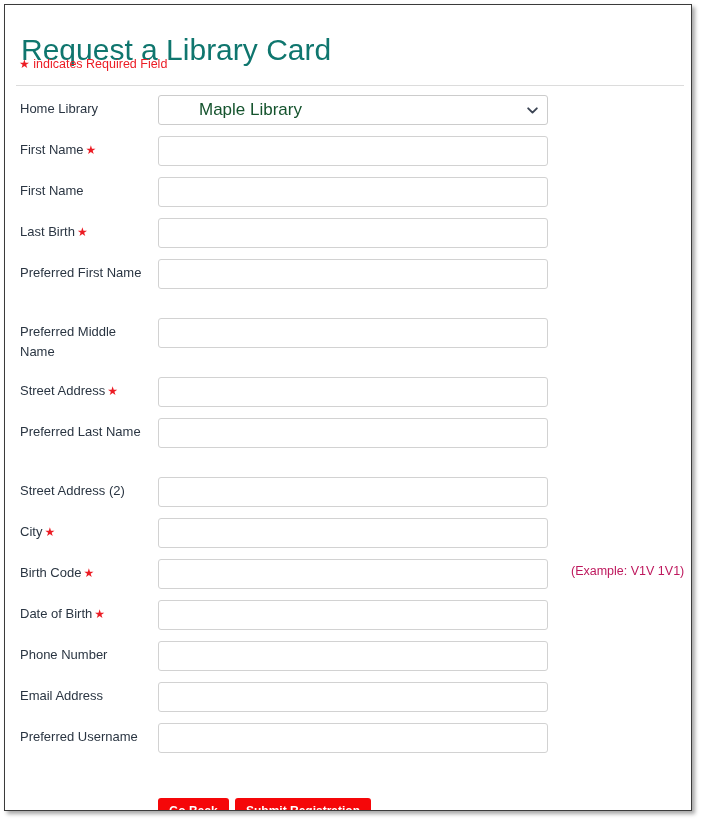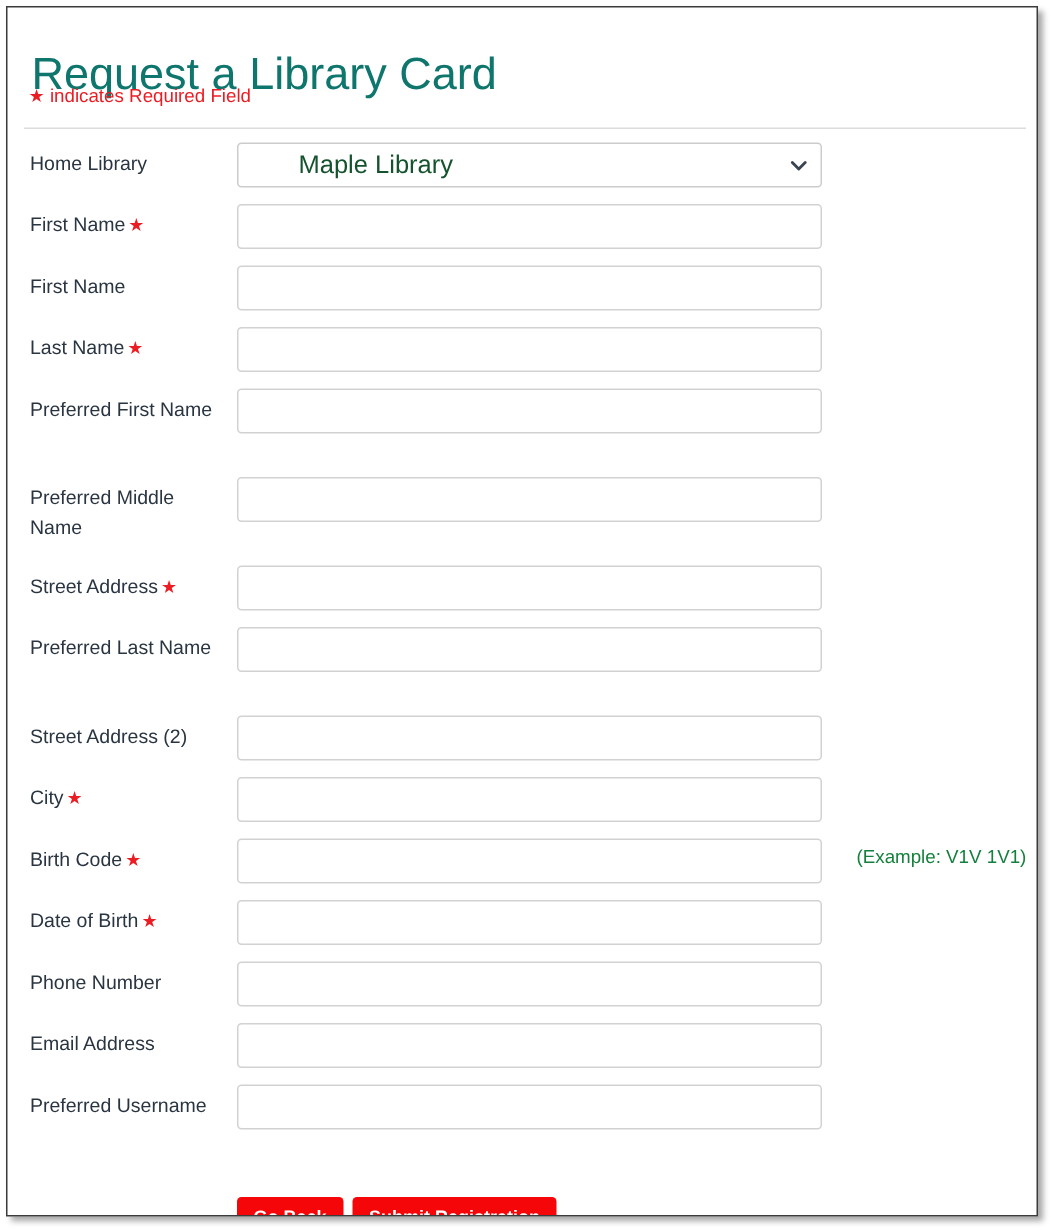--- a/index.html
+++ b/index.html
@@ -131,21 +131,21 @@
   }
   .chevron-down-icon svg {
     display: block;
   }
 
   .field-hint {
     position: absolute;
     left: 566px;
     top: 7px;
     font-size: 12.5px;
-    color: #15803d;
+    color: #be185d;
     white-space: nowrap;
   }
 
   .button-row {
     position: relative;
     height: 40px;
     margin-top: 18px;
   }
   .btn {
     position: absolute;
@@ -195,21 +195,21 @@
         </div>
         <div class="form-row">
           <label class="field-label"><span>First Name</span><span class="star">★</span></label>
           <input type="text" class="field-control" value="" style="">
         </div>
         <div class="form-row">
           <label class="field-label"><span>First Name</span></label>
           <input type="text" class="field-control" value="" style="">
         </div>
         <div class="form-row">
-          <label class="field-label"><span>Last Name</span><span class="star">★</span></label>
+          <label class="field-label"><span>Last Birth</span><span class="star">★</span></label>
           <input type="text" class="field-control" value="" style="">
         </div>
         <div class="form-row tall">
           <label class="field-label"><span>Preferred First Name</span></label>
           <input type="text" class="field-control" value="" style="">
         </div>
         <div class="form-row tall">
           <label class="field-label"><span>Preferred Middle Name</span></label>
           <input type="text" class="field-control" value="" style="">
         </div>

